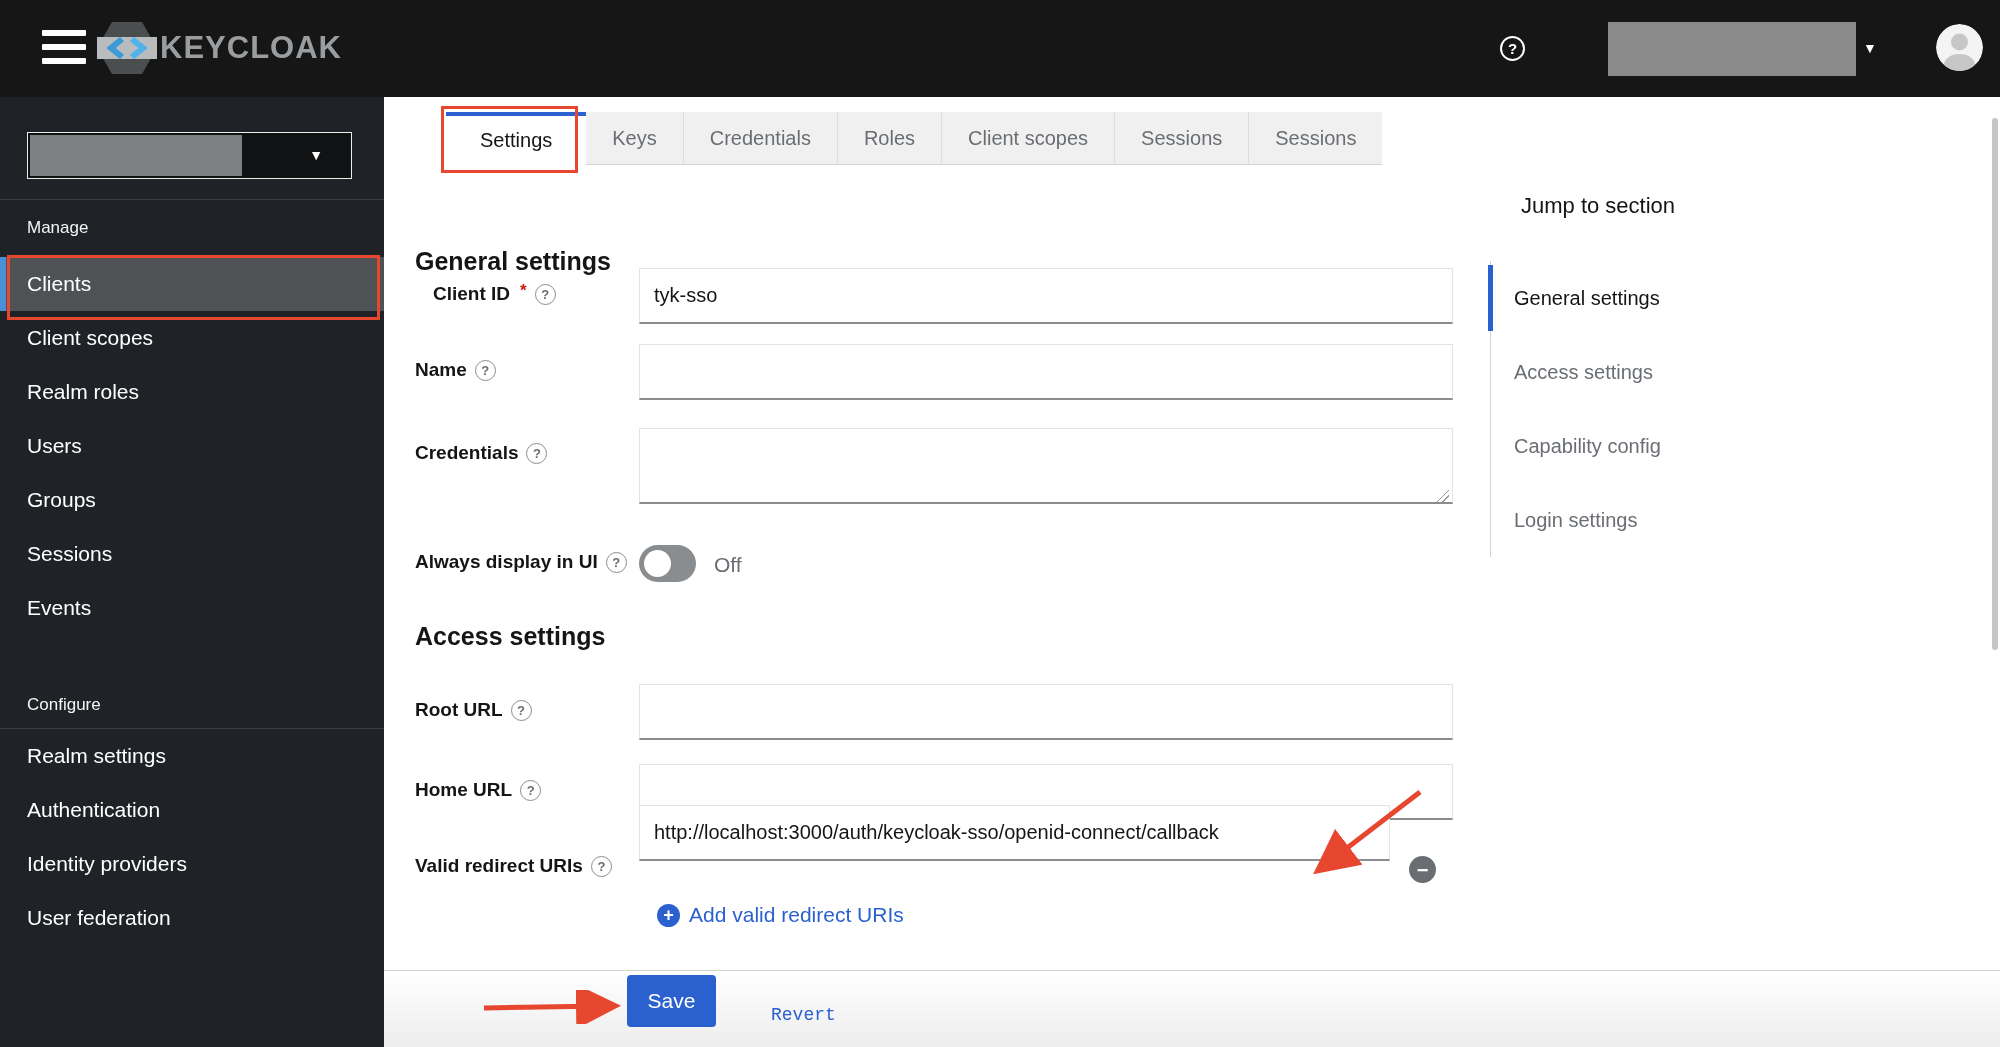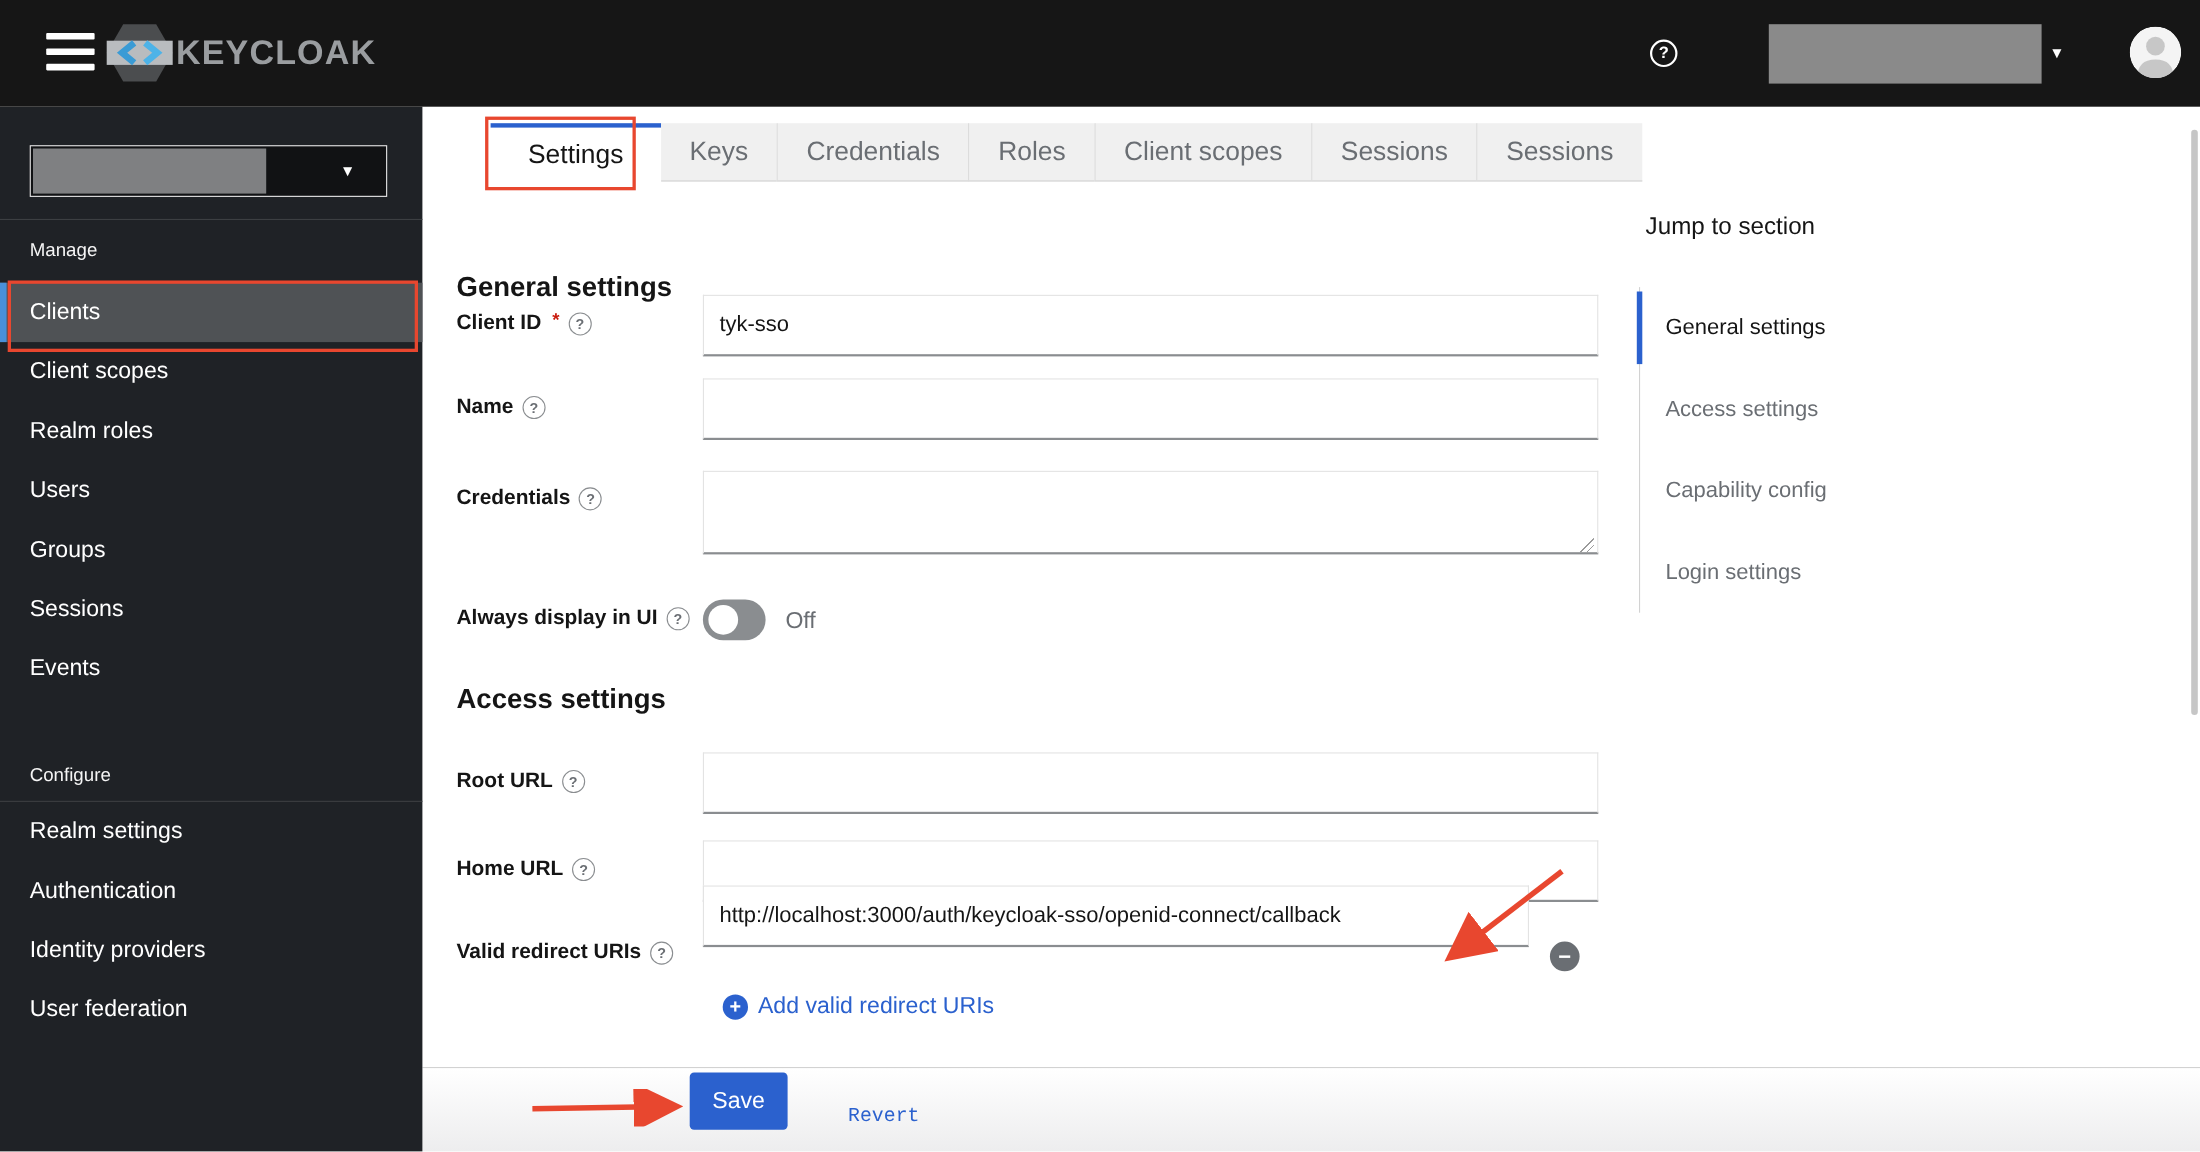--- a/index.html
+++ b/index.html
@@ -33,34 +33,34 @@
   .nav-list { position:absolute; left:0; width:384px; list-style:none; }
   .list-manage { top:160px; }
   .list-configure { top:632px; }
   .nav-item { height:54px; display:flex; align-items:center; padding-left:27px; font-size:21px; color:#fff; cursor:pointer; }
   .nav-item.selected { background:var(--sidebar-selected-bg,#4f5255); border-left:6px solid var(--sidebar-selected-border,#4a90d9); padding-left:21px; }
 
   
   .main { position:absolute; left:384px; top:97px; width:1616px; height:950px; background:#fff; }
 
   .tabs { position:absolute; left:62px; top:15px; display:flex; height:53px; }
-  .tab { display:flex; align-items:center; justify-content:center; font-size:24px; padding:0 26px; cursor:pointer;
+  .tab { display:flex; align-items:center; justify-content:center; font-size:20px; padding:0 26px; cursor:pointer;
          background:#f0f0f0; color:var(--muted-text,#6a6e73); border-bottom:1px solid var(--border-gray,#d2d2d2); border-left:1px solid #dcdcdc; }
   .tab:nth-child(2){ border-left:none; }
   .tab.active { background:#fff; color:#151515; border-top:4px solid var(--accent-blue,#2b61ce); border-bottom:none; border-left:none; padding:0 34px; }
 
   .section-heading { position:absolute; left:31px; font-size:25px; font-weight:bold; color:#151515; }
   .h-general { top:150px; }
   .h-access { top:525px; }
 
   .field-label { position:absolute; left:31px; display:flex; align-items:center; gap:8px; font-size:19px; font-weight:bold; color:#151515; }
   .required { color:#c9190b; font-size:17px; margin-left:2px; transform:translateY(-3px); }
   .help-circle { width:21px; height:21px; border:1.5px solid #8a8d90; border-radius:50%; color:#6a6e73; font-size:13px; font-weight:bold;
                  display:inline-flex; align-items:center; justify-content:center; cursor:pointer; flex:none; }
-  .lab-clientid { top:186px; } .lab-name { top:262px; } .lab-desc { top:345px; } .lab-always { top:454px; }
+  .lab-clientid { top:186px;margin-left:18px; } .lab-name { top:262px; } .lab-desc { top:345px; } .lab-always { top:454px; }
   .lab-root { top:602px; } .lab-home { top:682px; } .lab-redirect { top:758px; }
 
   .text-input { position:absolute; left:255px; width:814px; height:56px; background:#fff; font-size:20px; color:#151515;
                 border:1px solid #e3e3e3; border-bottom:2px solid var(--input-bottom-border,#8a8d90); padding:16px 14px; outline:none;
                 font-family:"Liberation Sans","DejaVu Sans",sans-serif; }
   .in-clientid { top:171px; } .in-name { top:247px; } .in-root { top:587px; } .in-home { top:667px; }
   .in-redirect { top:708px; width:751px; }
   .textarea { top:331px; height:76px; position:absolute; left:255px; width:814px; background:#fff; border:1px solid #e3e3e3;
               border-bottom:2px solid var(--input-bottom-border,#8a8d90); resize:none; outline:none;
               font-family:"Liberation Sans","DejaVu Sans",sans-serif; font-size:20px; padding:8px 14px; }
@@ -73,21 +73,21 @@
 
   .remove-btn { position:absolute; left:1025px; top:759px; width:27px; height:27px; border-radius:50%; background:#6a6e73; border:none; cursor:pointer;
                 display:flex; align-items:center; justify-content:center; color:#fff; font-size:20px; font-weight:bold; line-height:1; }
   .add-link { position:absolute; left:273px; top:806px; display:flex; align-items:center; gap:9px; cursor:pointer; }
   .plus-circle { width:23px; height:23px; border-radius:50%; background:var(--accent-blue,#2b61ce); color:#fff; font-size:18px; font-weight:bold;
                  display:flex; align-items:center; justify-content:center; line-height:1; }
   .add-link span.txt { font-size:21px; color:var(--accent-blue,#2b61ce); }
 
   
   .jump { position:absolute; left:1490px; top:193px; width:280px; }
-  .jump-title { font-size:22px; color:#151515; margin-left:6px; }
+  .jump-title { font-size:22px; color:#151515; margin-left:31px; }
   .jump-list { list-style:none; margin-top:42px; border-left:1px solid var(--border-gray,#d2d2d2); position:relative; }
   .jump-item { position:relative; height:74px; display:flex; align-items:center; padding-left:23px; font-size:20px; color:var(--muted-text,#6a6e73); cursor:pointer; }
   .jump-item.active { color:#151515; }
   .jump-item.active::before { content:""; position:absolute; left:-3px; top:4px; width:5px; height:66px; background:var(--accent-blue,#2b61ce); }
 
   
   .footer { position:absolute; left:384px; bottom:0; width:1616px; height:77px; border-top:1px solid var(--border-gray,#d2d2d2);
             background:linear-gradient(#ffffff, #ededee); z-index:10; }
   .save-btn { position:absolute; left:243px; top:4px; width:89px; height:52px; background:var(--accent-blue,#2b61ce); color:#fff;
               border:none; border-radius:4px; font-size:21px; cursor:pointer; font-family:"Liberation Sans","DejaVu Sans",sans-serif; }

